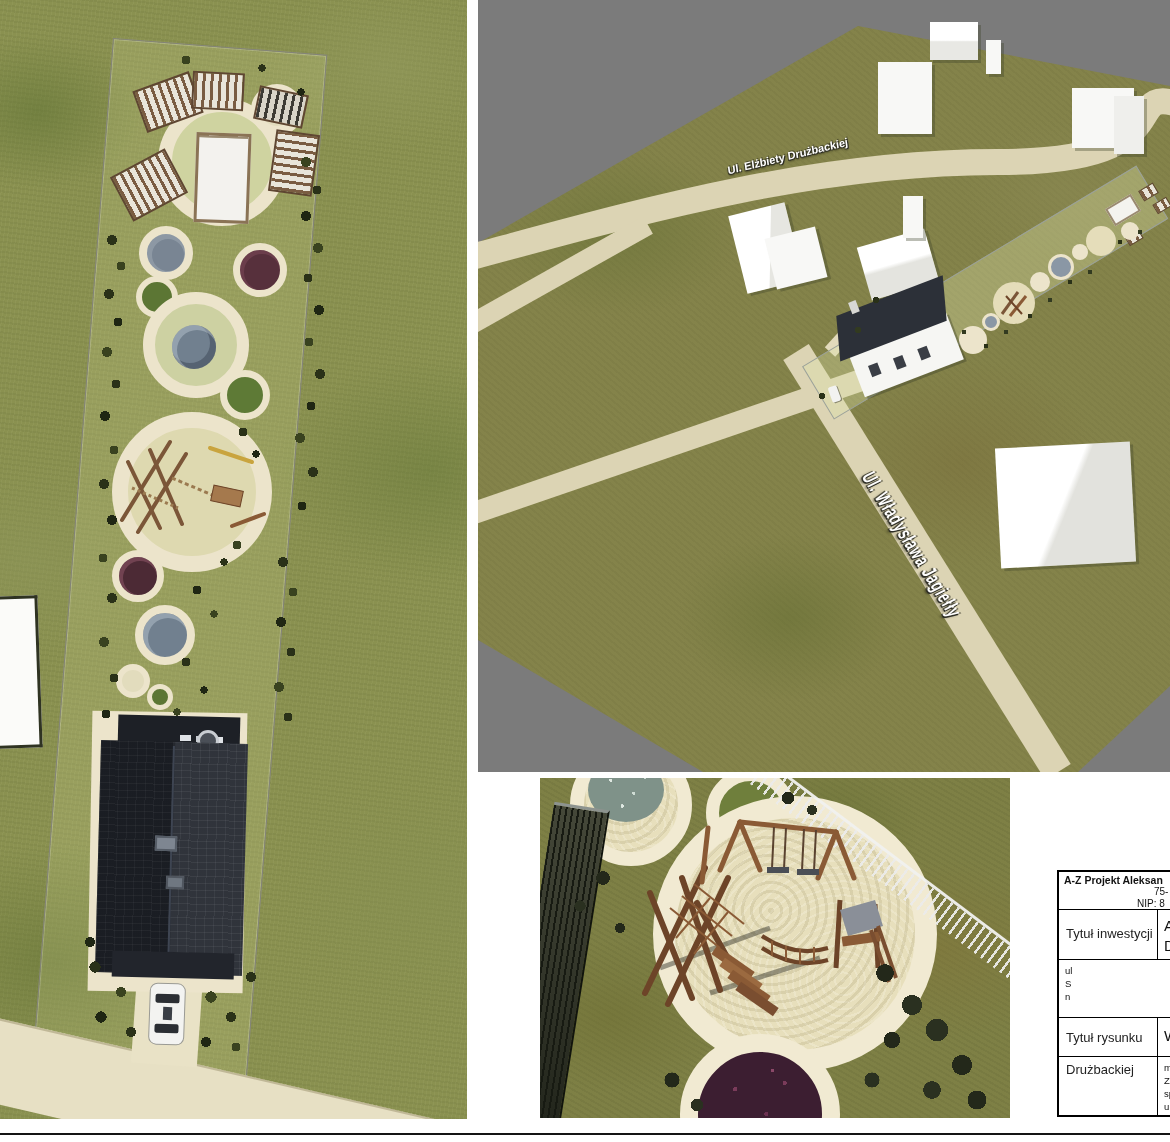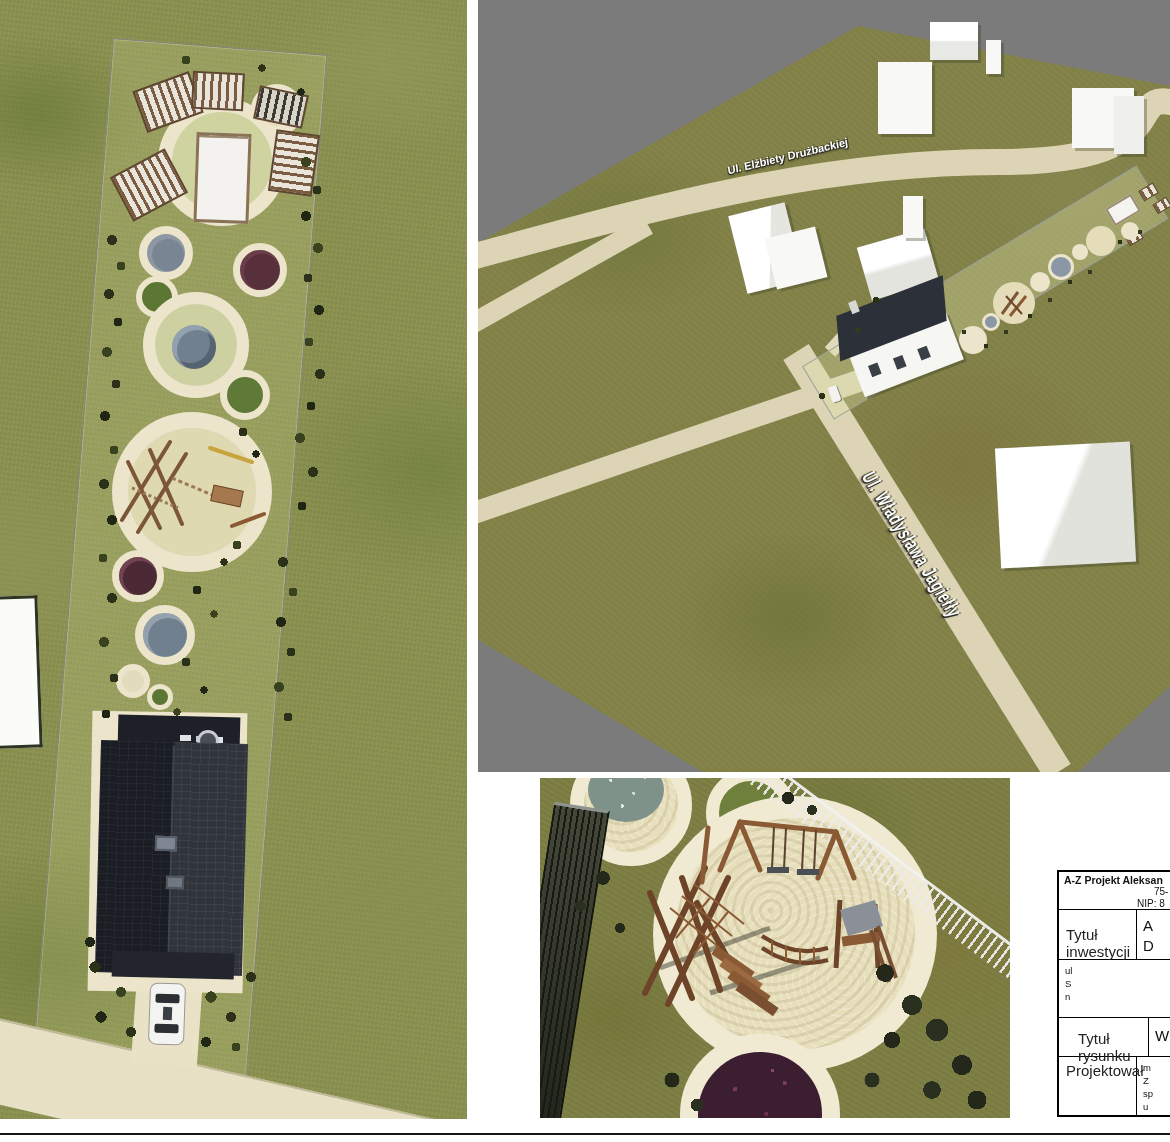--- a/index.html
+++ b/index.html
@@ -57,21 +57,21 @@
 
   
   .title-block{position:absolute;left:1057px;top:870px;width:170px;height:247px;
     background:#fff;border:2px solid #000;font-size:10px;color:#111;}
   .tb-header{height:38px;border-bottom:1px solid #000;line-height:12px;padding-top:2px;}
   .tb-company{font-weight:bold;padding-left:5px;font-size:10.5px;}
   .tb-l2{padding-left:95px;}
   .tb-l3{padding-left:78px;}
   .tb-row{display:flex;border-bottom:1px solid #000;}
   .tb-row:last-child{border-bottom:none;}
-  .tb-label{width:78px;border-right:1px solid #000;padding-left:7px;font-size:15px;color:#222;}
+  .tb-label{width:99px;border-right:1px solid #000;padding-left:7px;font-size:13px;color:#222;}
   .tb-value{flex:1;padding-left:6px;overflow:hidden;}
   .preline{white-space:pre-line;}
   .val-big{font-size:15px;line-height:20px;padding-top:6px;}
   .val-small{font-size:9.5px;line-height:13px;padding-top:4px;}
 </style>
 </head>
 <body>
 
 <div class="sheet">
 
@@ -387,25 +387,25 @@
       <div class="tb-label" style="padding-top:16px;">Tytuł inwestycji</div>
       <div class="tb-value preline val-big">A
 D</div>
     </div>
     <div class="tb-row" style="height:58px;">
       <div class="tb-value preline val-small">ul
 S
 n</div>
     </div>
     <div class="tb-row" style="height:39px;">
-      <div class="tb-label" style="padding-top:12px;margin-left:12px;">Tytuł rysunku</div>
+      <div class="tb-label" style="padding-top:12px;">Tytuł rysunku</div>
       <div class="tb-value preline val-big" style="padding-top:8px;">W</div>
     </div>
     <div class="tb-row" style="height:58px;">
-      <div class="tb-label" style="padding-top:5px;">Projektował</div>
+      <div class="tb-label" style="padding-top:5px;">Drużbackiej</div>
       <div class="tb-value preline val-small">m
 Z
 sp
 u</div>
     </div>
   </div>
 
   <div class="abs" style="left:0;top:1133px;width:1170px;height:2px;background:#141414;"></div>
 </div>
 

